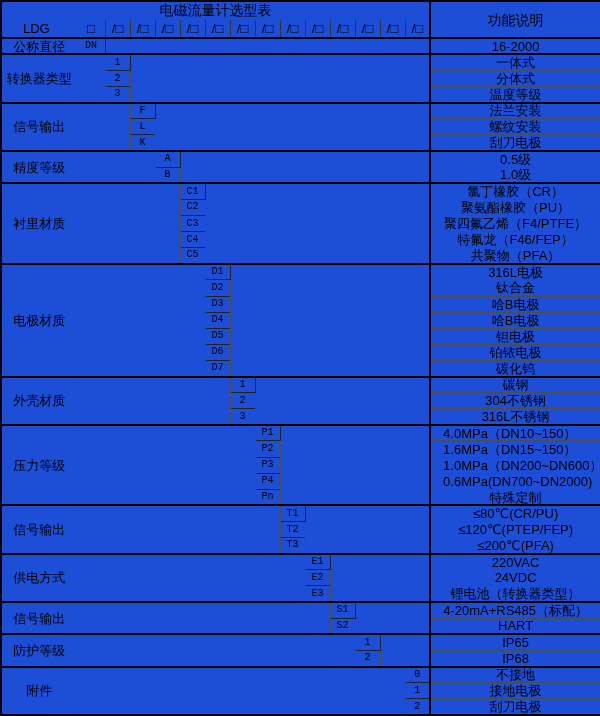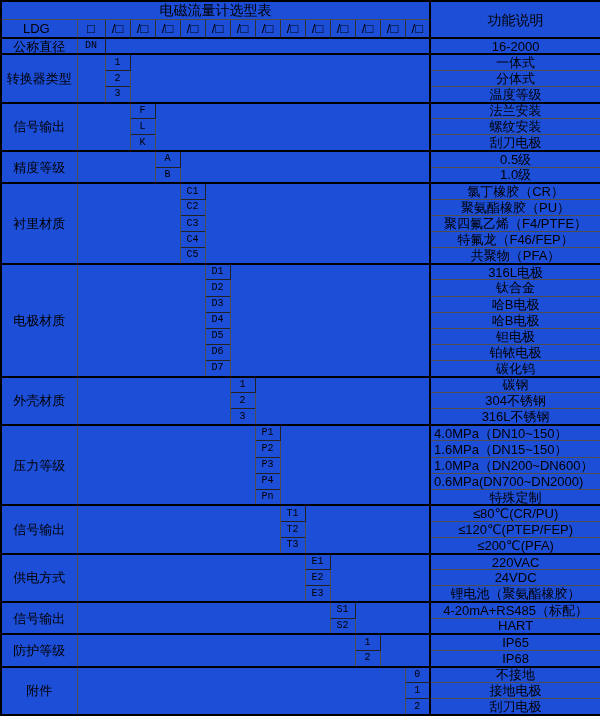--- a/index.html
+++ b/index.html
@@ -13,21 +13,21 @@
   tr.r-title{height:18px;}
   tr.r-model{height:19px;}
   td.title{font-size:14px;}
   td.fhead{font-size:14px;border-radius:12px;}
   tr.blk td{border-top:2px solid #000;}
   td.fhead,td.func{border-left:2px solid #000;}
   td.code{font-family:Liberation Mono, monospace;font-size:10px;
           border-color:#222;}
   td.slot{font-size:13px;border-color:#333;}
   td.prefix{text-align:left;padding-left:21px;font-family:Liberation Sans, sans-serif;}
-  td.func.al{text-align:left;padding-left:3px;}
+  td.func.al{text-align:left;padding-left:12px;}
   td.emp{border-color:#4d4d4d;}
 </style>
 </head>
 <body>
 
 <div id="wrap">
 <table>
 <colgroup>
   <col style="width:76px">
         <col style="width:28px">
@@ -239,21 +239,21 @@
   <td class="code">E1</td>
   <td class="emp" rowspan="3" colspan="4"></td>
   <td class="func">220VAC</td>
 </tr>
 <tr>
   <td class="code">E2</td>
   <td class="func">24VDC</td>
 </tr>
 <tr>
   <td class="code">E3</td>
-  <td class="func">锂电池（聚氨酯橡胶）</td>
+  <td class="func">锂电池（转换器类型）</td>
 </tr>
 
 <tr class="blk">
   <td class="lbl" rowspan="2">信号输出</td>
   <td class="emp" rowspan="2" colspan="10"></td>
   <td class="code">S1</td>
   <td class="emp" rowspan="2" colspan="3"></td>
   <td class="func">4-20mA+RS485（标配）</td>
 </tr>
 <tr>

